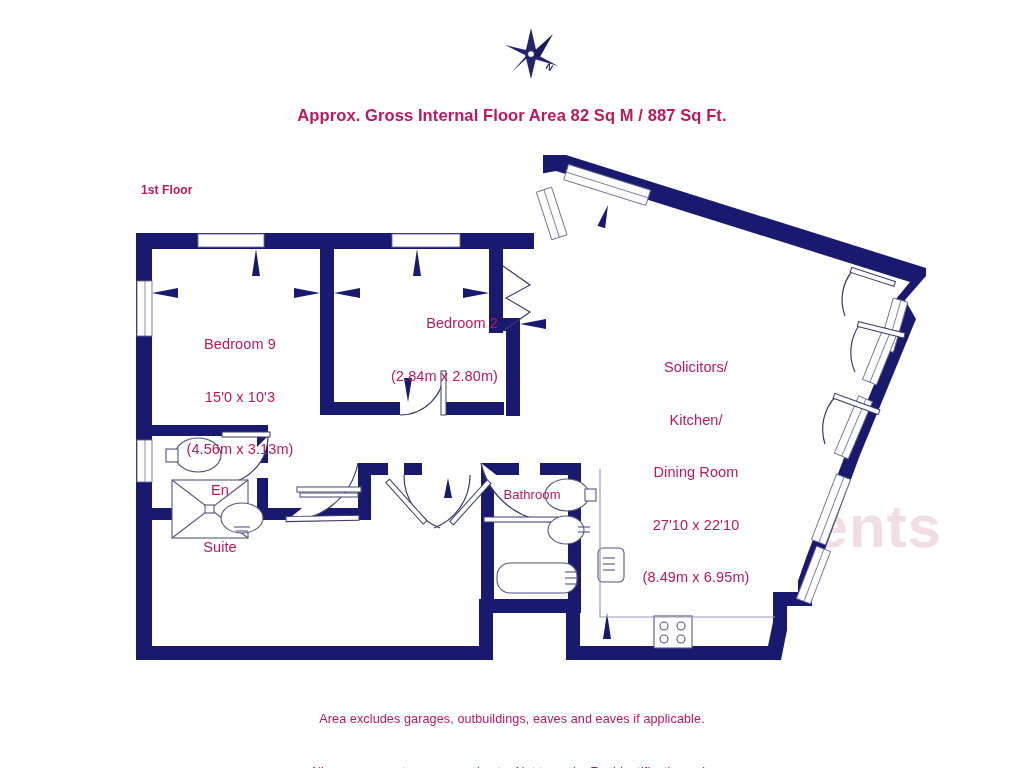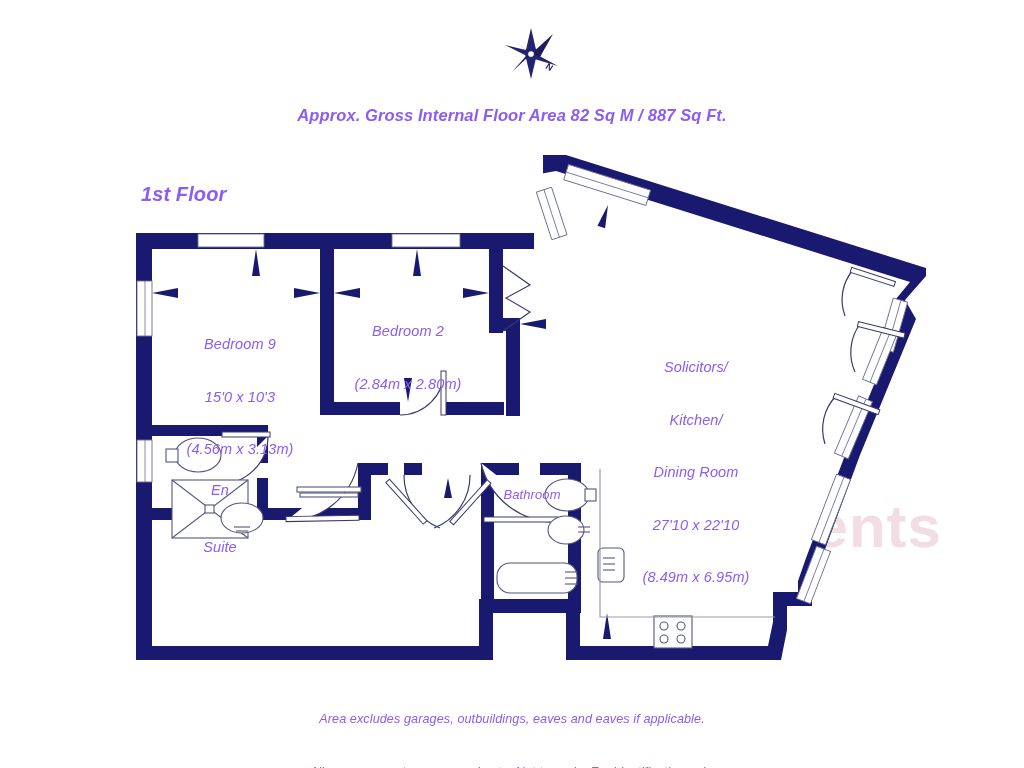--- a/index.html
+++ b/index.html
@@ -17,44 +17,43 @@
   }
   #stage {
     position: absolute;
     left: 0; top: 0;
     width: 1024px;
     height: 768px;
   }
   .txt {
     position: absolute;
     white-space: pre;
-    color: #8b5cf6;
+    color: #be185d;
     letter-spacing: 0.1px;
-    font-style: italic;
   }
   #title-area {
     left: 0; top: 106px;
     width: 1024px;
     text-align: center;
     font-size: 16.5px;
     font-weight: 600;
   }
   #floor-label {
     left: 141px; top: 183px;
-    font-size: 20px;
+    font-size: 12px;
     font-weight: 600;
   }
   .room-label {
     text-align: center;
     font-size: 14.5px;
     line-height: 17.5px;
     font-weight: 500;
   }
   #lbl-bedroom1 { left: 140px; top: 301px; width: 200px; }
-  #lbl-bedroom2 { left: 318px; top: 288px; width: 180px; }
+  #lbl-bedroom2 { left: 318px; top: 280px; width: 180px; text-align: right; }
   #lbl-reception { left: 610px; top: 324px; width: 172px; }
   #lbl-ensuite  { left: 192px; top: 443px; width: 56px; line-height: 19px; }
   #lbl-bathroom { left: 480px; top: 486px; width: 104px; font-size: 13px; }
 
   #footer {
     left: 0; top: 676px;
     width: 1024px;
     text-align: center;
     font-size: 12.6px;
     line-height: 17.5px;

